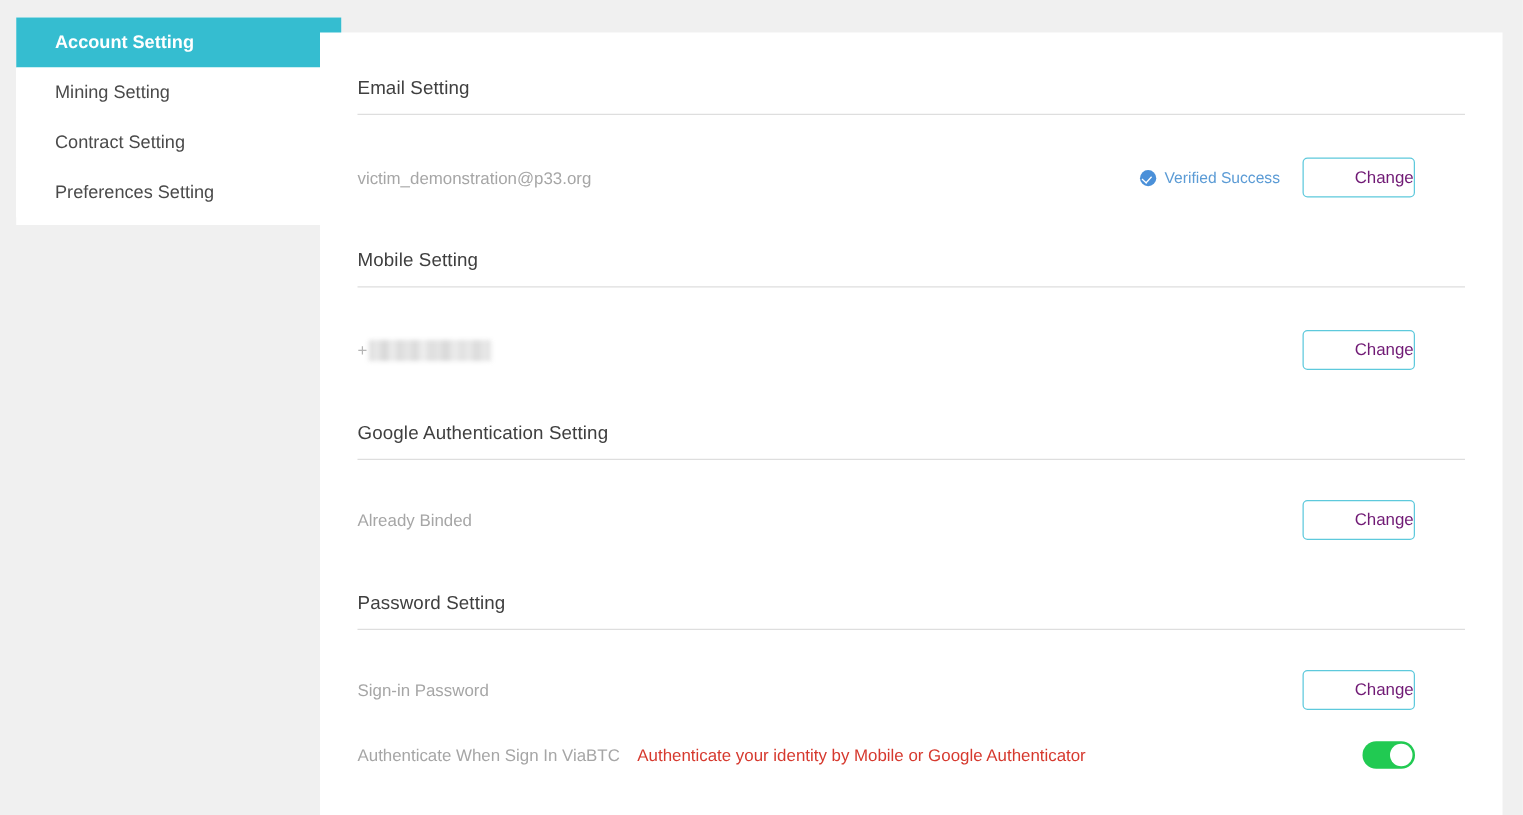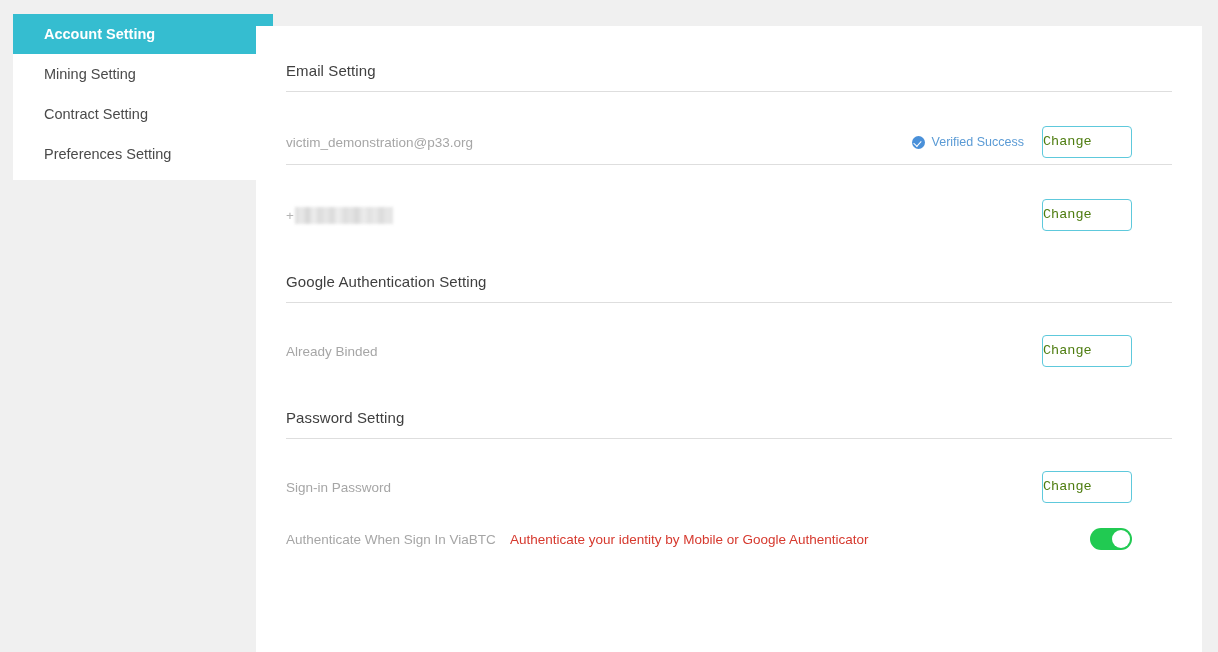--- a/index.html
+++ b/index.html
@@ -123,27 +123,27 @@
     border: solid #ffffff;
     border-width: 0 1.6px 1.6px 0;
     transform: rotate(42deg);
   }
 
   
   .btn-change {
     width: 90px;
     height: 32px;
     line-height: 30px;
-    text-align: left;
+    text-align: right;
     border: 1px solid #5ec9dc;
     border-radius: 4px;
     background: #ffffff;
-    color: #4d7c0f;
-    font-size: 13.5px;
-    font-family: Liberation Mono, monospace;
+    color: #701a75;
+    font-size: 13.5px;
+    font-family: Liberation Sans, sans-serif;
     cursor: pointer;
     padding: 0;
   }
 
   
   .phone-blur {
     display: inline-flex;
     align-items: center;
     font-size: 13.5px;
     color: #b4b4b4;
@@ -230,20 +230,21 @@
           <div class="verified">
             <span class="check-icon"></span>
             <span>Verified Success</span>
           </div>
           <button class="btn-change">Change</button>
         </div>
       </div>
     </section>
 
     <section class="section">
+      <div class="section-title">Mobile Setting</div>
       <div class="section-rule"></div>
 
       <div class="row row-mobile">
         <div class="phone-blur">
           <span>+</span>
           <span class="blur-bar"></span>
         </div>
         <div class="row-right">
           <button class="btn-change">Change</button>
         </div>

